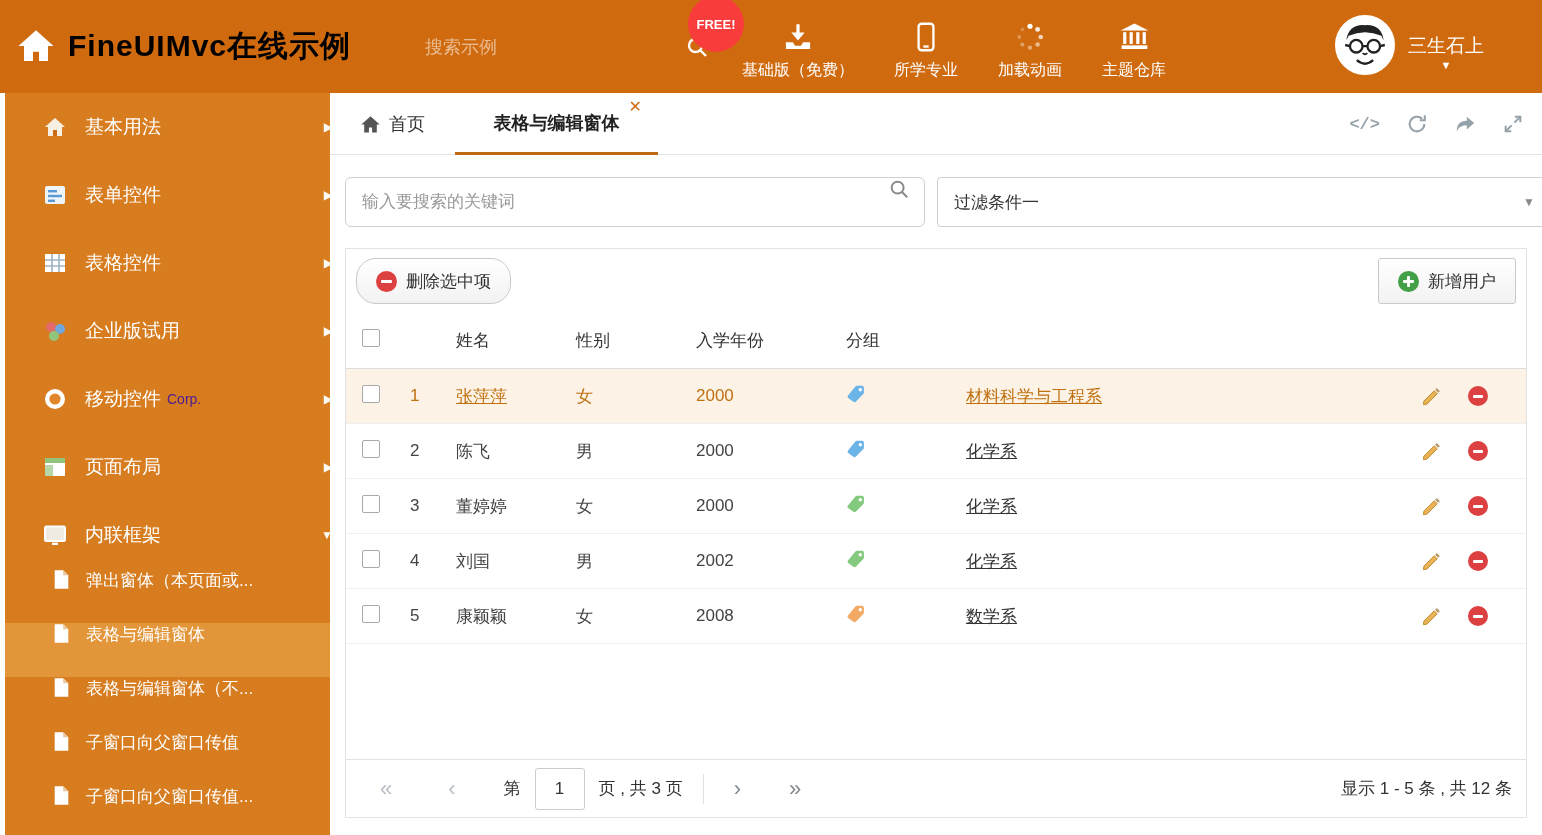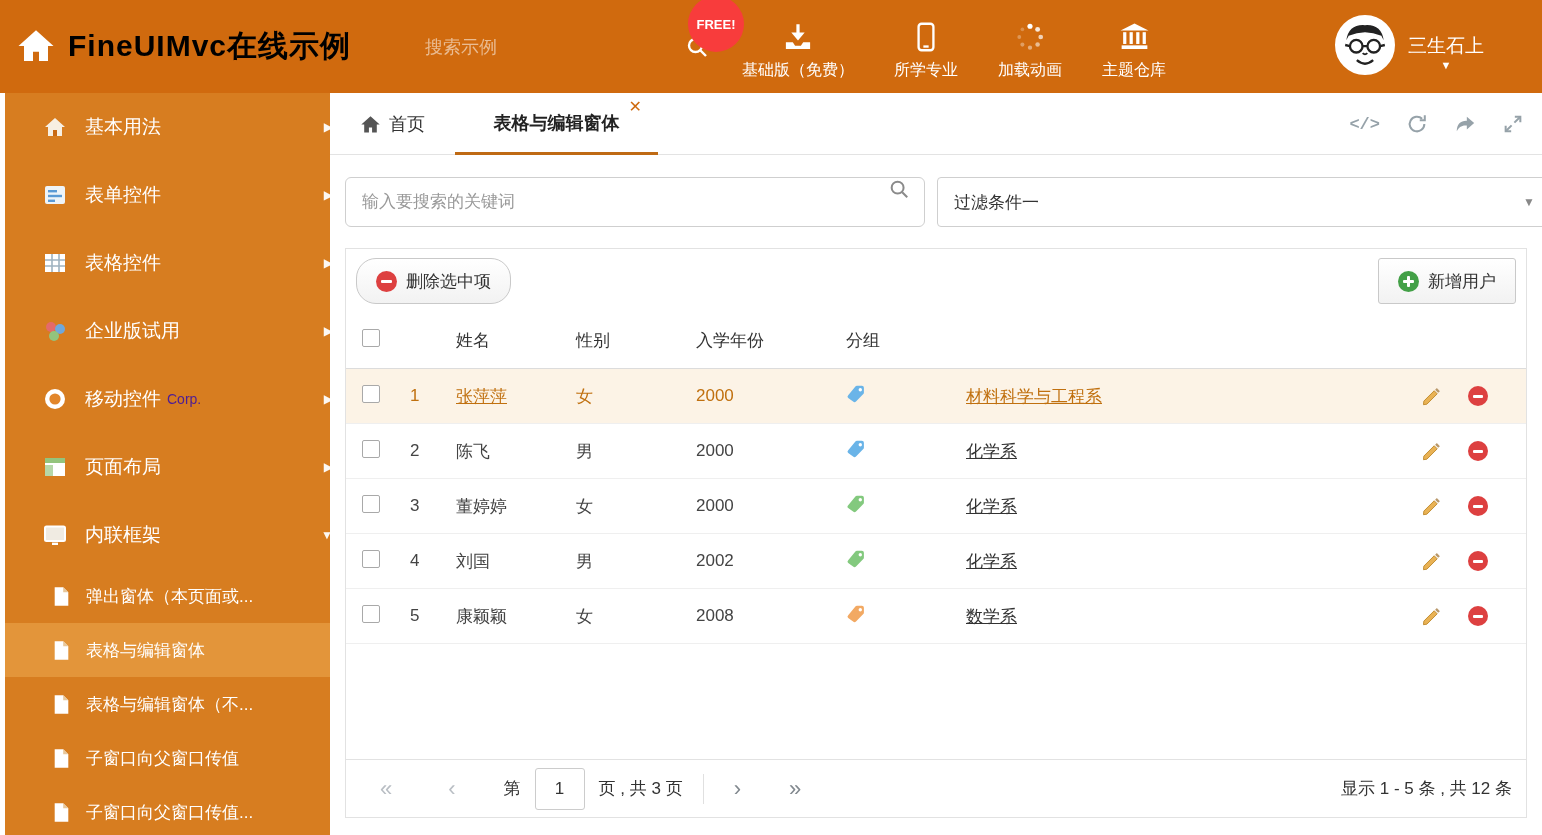--- a/index.html
+++ b/index.html
@@ -24,21 +24,21 @@
   .user-box { position:absolute; left:1408px; top:33px; color:#fff; font-size:19px; cursor:pointer; display:flex; align-items:center; gap:0;flex-direction:column; }
   .caret-down { font-size:11px; color:#fff; }
 
   
   .sidebar { position:absolute; left:5px; top:93px; width:354px; height:742px; background:#d77d20; overflow:hidden; }
   .side-item { height:68px; display:flex; align-items:center; padding-left:38px; cursor:pointer; }
   .side-item .sicon { width:24px; height:24px; flex:0 0 24px; }
   .side-item .slabel { color:#fff; font-size:19px; margin-left:18px; }
   .side-item .arrow { margin-left:auto; margin-right:26px; color:#fff; font-size:12px; opacity:.95; }
   .corp { color:#4c1d95; font-size:14px; margin-left:6px; }
-  .sub-item { height:54px; display:flex; align-items:center; padding-left:48px; cursor:pointer; }
+  .sub-item { height:54px; display:flex; align-items:flex-start; padding-left:48px; cursor:pointer; }
   .sub-item .ficon { width:17px; height:21px; flex:0 0 17px; }
   .sub-item .slabel { color:#fff; font-size:17px; margin-left:16px; white-space:nowrap; }
   .sub-item.active { background:#e3953a; }
 
   
   .main { position:absolute; left:330px; top:93px; width:1212px; height:742px; background:#fff; }
 
   .tabsbar { position:absolute; left:0; top:0; width:1212px; height:62px; border-bottom:1px solid #e3e3e3; }
   .tab-home { position:absolute; left:30px; top:0; height:62px; display:flex; align-items:center; gap:8px; cursor:pointer; }
   .tab-home .ticon { width:21px; height:21px; }

